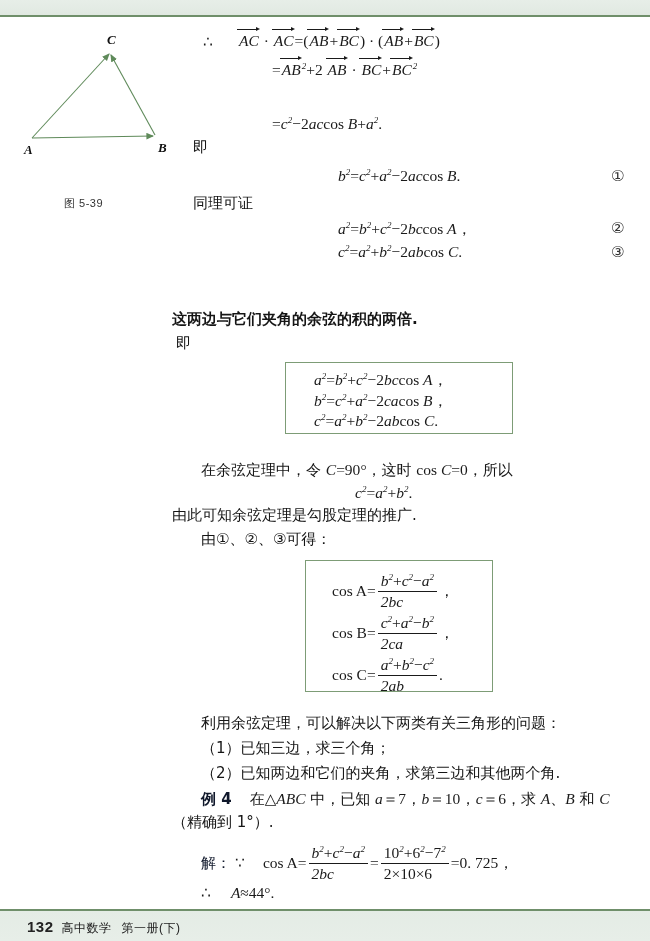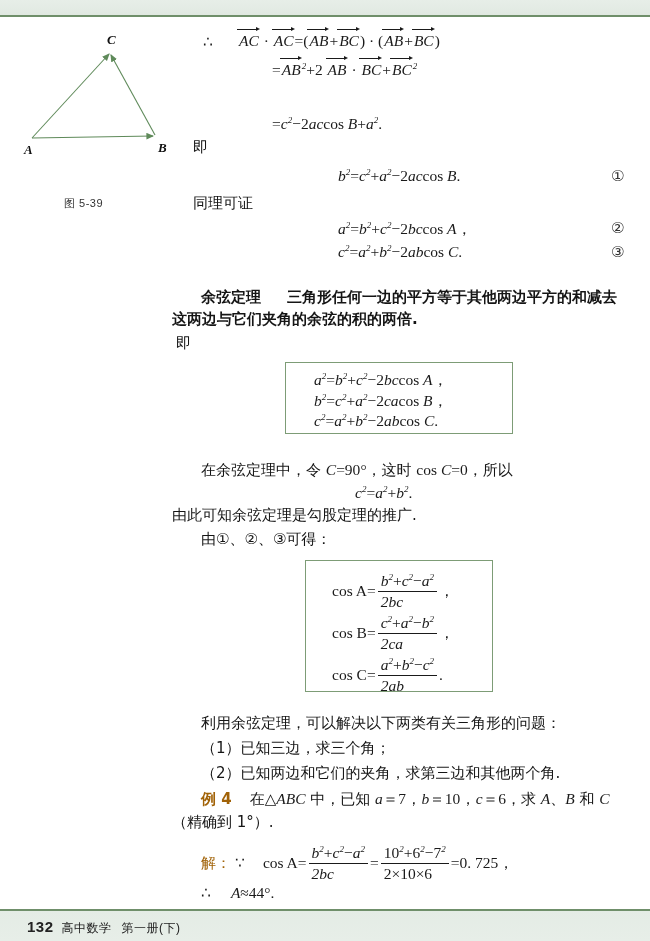--- a/index.html
+++ b/index.html
@@ -99,21 +99,21 @@
     vertical-align: super;
     font-style: italic;
   }
   .cn {
     font-family: "DejaVu Sans", "Liberation Sans", sans-serif;
     font-size: 15px;
     color: #151515;
     white-space: nowrap;
   }
   .cn-b { font-weight: bold; }
-  .green { color: #a16207; text-align: right; }
+  .green { color: #0f172a; text-align: right; }
   .abs { position: absolute; }
 
   
   .vec {
     position: relative;
     display: inline-block;
     font-style: italic;
     padding: 0 1px;
   }
   .vec::before {
@@ -225,24 +225,20 @@
     <span class="it">a</span><sup class="e">2</sup>=<span class="it">b</span><sup class="e">2</sup>+<span class="it">c</span><sup class="e">2</sup>−2<span class="it">bc</span><span class="up">cos</span> <span class="it">A</span>，
   </div>
   <div class="circnum abs" style="left:611px; top:219px;">②</div>
 
   <div class="mth abs" style="left:338px; top:243px;">
     <span class="it">c</span><sup class="e">2</sup>=<span class="it">a</span><sup class="e">2</sup>+<span class="it">b</span><sup class="e">2</sup>−2<span class="it">ab</span><span class="up">cos</span> <span class="it">C</span>.
   </div>
   <div class="circnum abs" style="left:611px; top:243px;">③</div>
 
 
-  <div class="abs" style="left:201px; top:288px;">
-    <span class="cn cn-b">余弦定理</span>
-    <span style="display:inline-block;width:22px;"></span><span class="cn cn-b">三角形任何一边的平方等于其他两边平方的和减去</span>
-  </div>
   <div class="cn cn-b abs" style="left:172px; top:310px;">这两边与它们夹角的余弦的积的两倍.</div>
 
   <div class="cn abs" style="left:176px; top:334px;">即</div>
 
   <div class="mbox" style="left:285px; top:362px; width:228px; height:72px;">
     <div class="mth abs" style="left:28px; top:7px;">
       <span class="it">a</span><sup class="e">2</sup>=<span class="it">b</span><sup class="e">2</sup>+<span class="it">c</span><sup class="e">2</sup>−2<span class="it">bc</span><span class="up">cos</span> <span class="it">A</span>，
     </div>
     <div class="mth abs" style="left:28px; top:28px;">
       <span class="it">b</span><sup class="e">2</sup>=<span class="it">c</span><sup class="e">2</sup>+<span class="it">a</span><sup class="e">2</sup>−2<span class="it">ca</span><span class="up">cos</span> <span class="it">B</span>，

